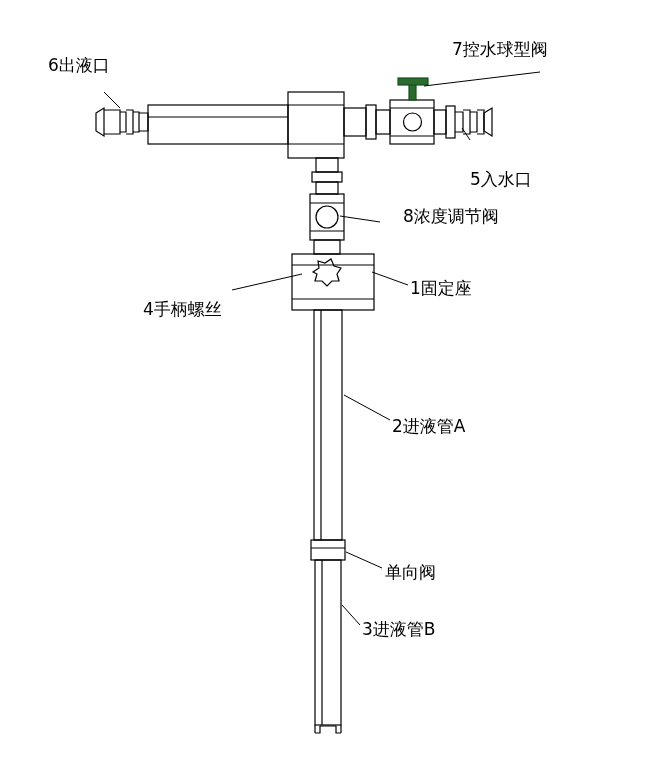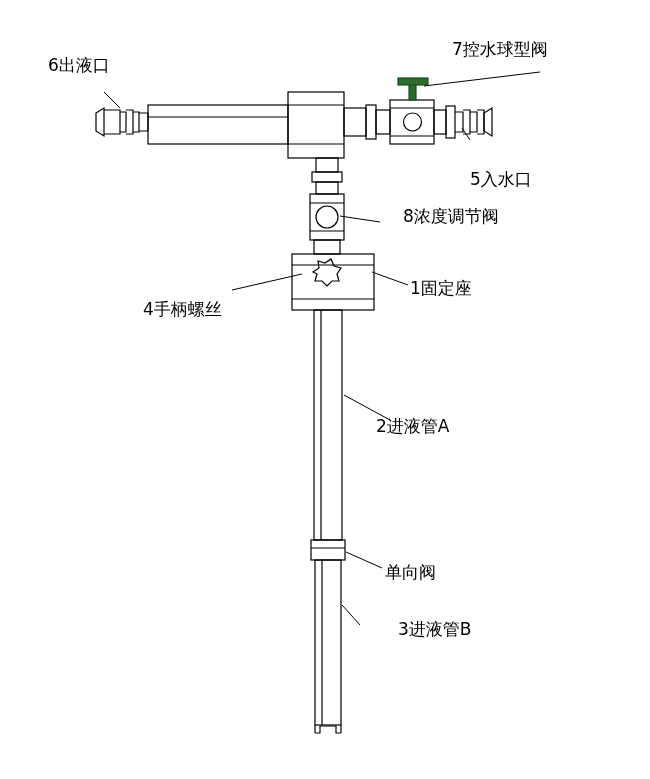--- a/index.html
+++ b/index.html
@@ -133,17 +133,17 @@
       </g>
     </g>
   </svg>
 
   <div class="label" style="left:48px; top:56px;">6出液口</div>
   <div class="label" style="left:452px; top:40px;">7控水球型阀</div>
   <div class="label" style="left:470px; top:138px;margin-top:32px;">5入水口</div>
   <div class="label" style="left:383px; top:207px;margin-left:20px;">8浓度调节阀</div>
   <div class="label" style="left:143px; top:284px;margin-top:16px;">4手柄螺丝</div>
   <div class="label" style="left:410px; top:279px;">1固定座</div>
-  <div class="label" style="left:376px; top:417px;">2进液管A</div>
+  <div class="label" style="left:392px; top:417px;">2进液管A</div>
   <div class="label" style="left:385px; top:564px;font-family:Liberation Serif, serif;">单向阀</div>
-  <div class="label" style="left:362px; top:620px;margin-left:36px;">3进液管B</div>
+  <div class="label" style="left:362px; top:620px;">3进液管B</div>
 
 </div>
 
 </body></html>

